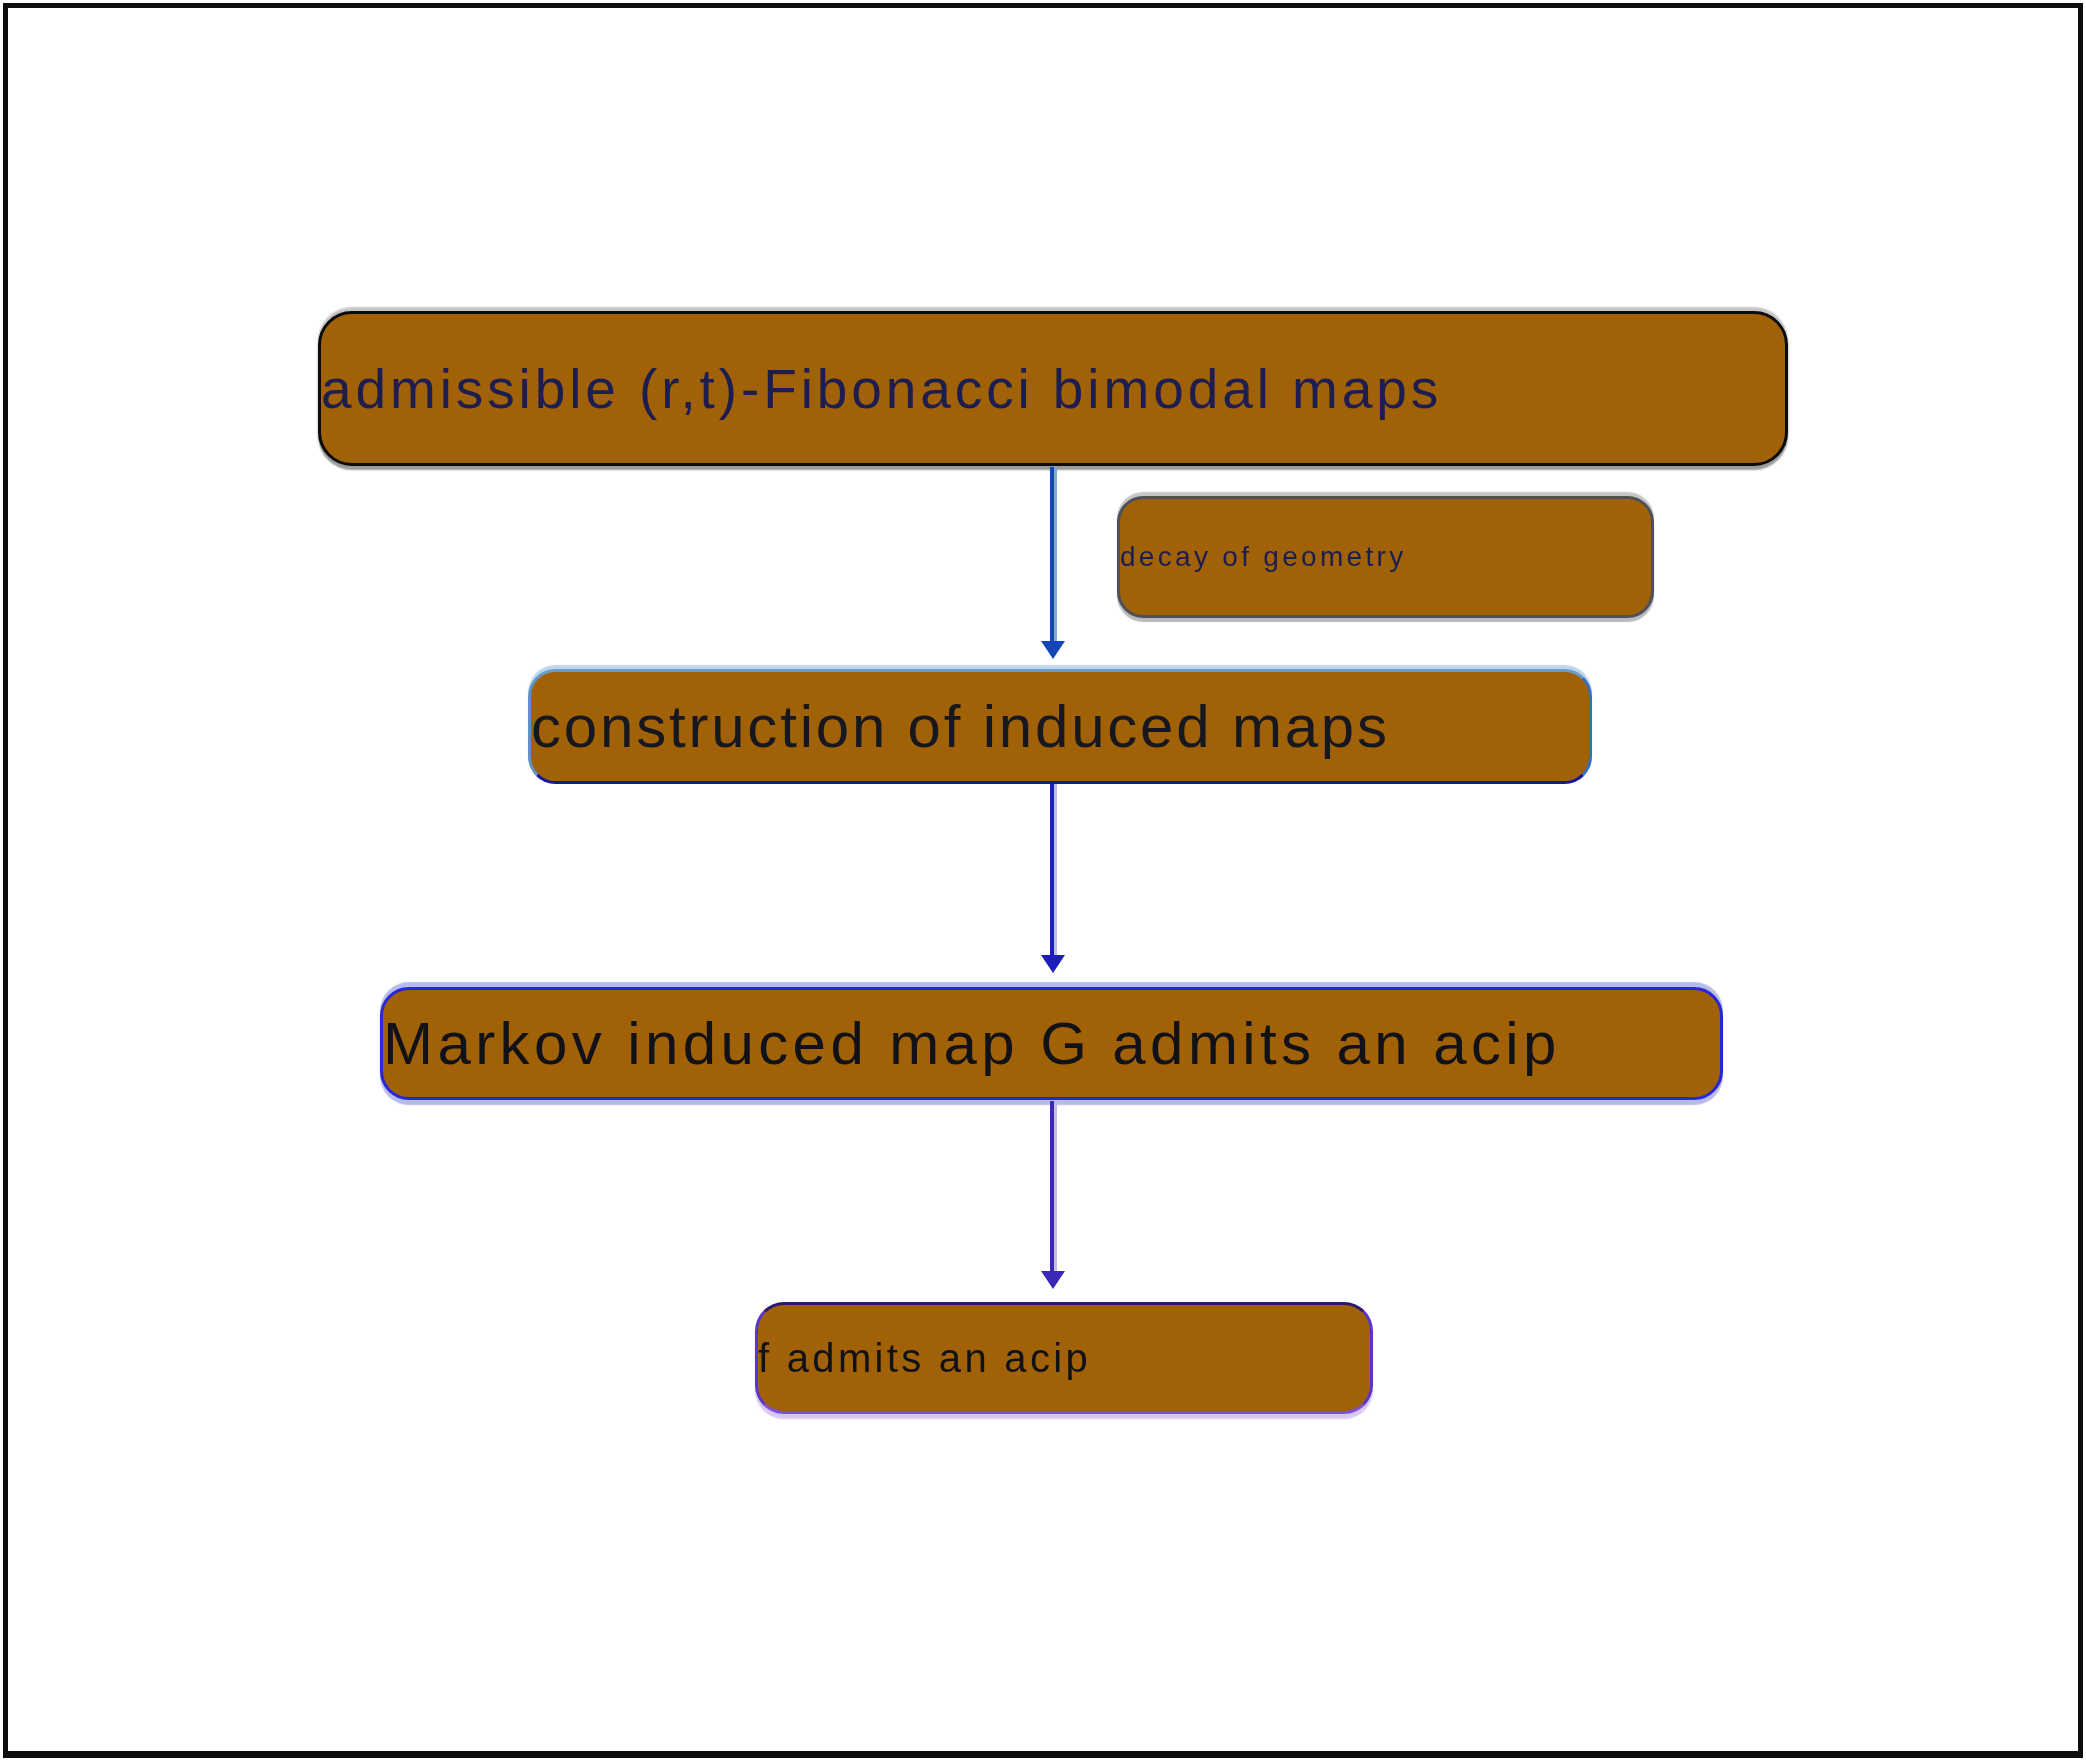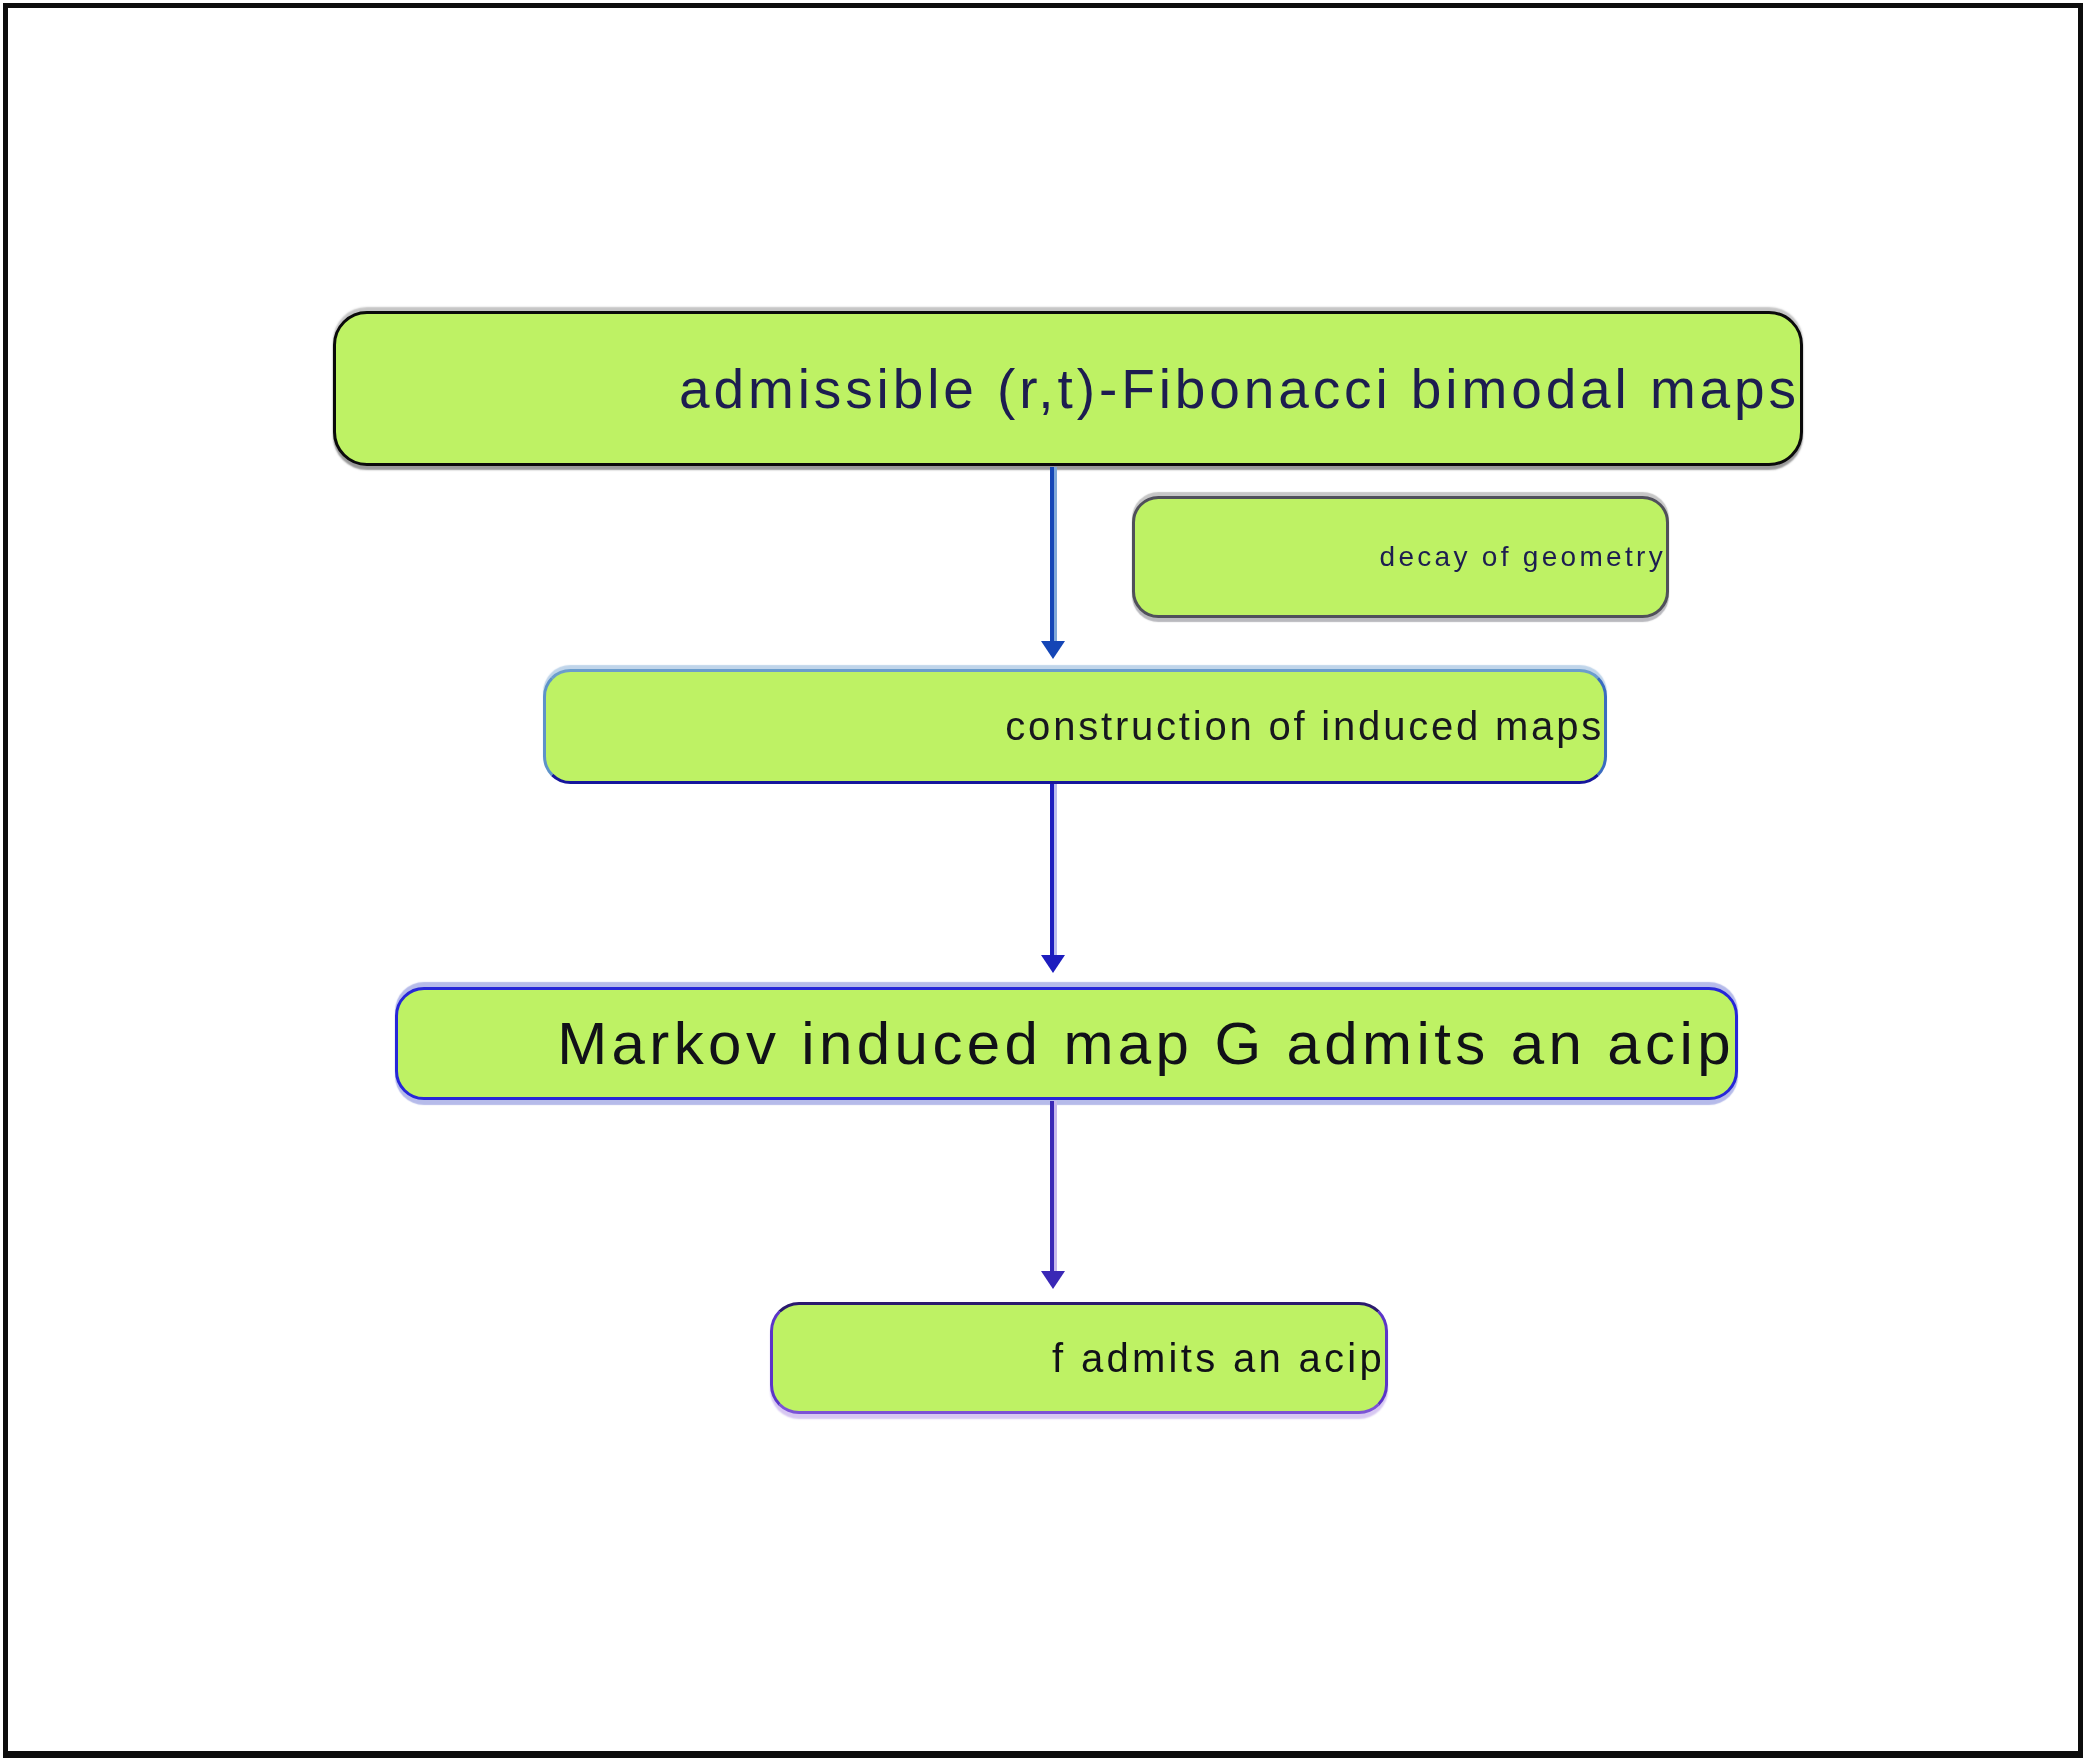--- a/index.html
+++ b/index.html
@@ -23,25 +23,24 @@
     border-top: 5px solid #0d0d0d;
     border-left: 5px solid #0d0d0d;
     border-right: 5.5px solid #0d0d0d;
     border-bottom: 7.7px solid #0d0d0d;
     pointer-events: none;
   }
   .node {
     position: absolute;
     display: flex;
     align-items: center;
-    justify-content: flex-end;
-    background: #bef264;
+    justify-content: flex-start;
+    background: #a16207;
     white-space: nowrap;
     box-sizing: border-box;
-    margin-left: 15px;
   }
   .node span { display: block; }
 
   .node-admissible {
     left: 318px; top: 311px; width: 1470px; height: 155px;
     border: 3.9px solid #0b0b0b;
     border-radius: 34px;
     box-shadow: 0 -3.9px 1.7px rgba(150,150,150,0.55), 0 3.9px 1.7px rgba(120,120,120,0.75);
     font-size: 55px; letter-spacing: 3.9px; color: #1d1d50;
   }
@@ -51,21 +50,21 @@
     border-radius: 26.4px;
     box-shadow: 0 -3.3px 1.1px rgba(160,160,160,0.6), 0 3.3px 1.1px rgba(115,115,125,0.5);
     font-size: 28px; letter-spacing: 3.3px; color: #1d1d50;
   }
   .node-construction {
     left: 528px; top: 669px; width: 1064px; height: 115px;
     border: 3.9px solid;
     border-color: #6b9dcc #3a6cc0 #16169c #5e93c8;
     border-radius: 27.5px;
     box-shadow: 0 -3.3px 1.1px rgba(150,185,220,0.6);
-    font-size: 40px; letter-spacing: 2.8px; color: #17171f;
+    font-size: 60px; letter-spacing: 2.8px; color: #17171f;
   }
   .node-markov {
     left: 380px; top: 987px; width: 1343px; height: 113px;
     border: 3.9px solid #2727d8;
     border-radius: 29px;
     box-shadow: 0 -4.4px 1.1px #b6bbea, 0 4.4px 1.1px #b6bbea;
     font-size: 60px; letter-spacing: 4.4px; color: #111118;
   }
   .node-acip {
     left: 755px; top: 1302px; width: 618px; height: 112px;

